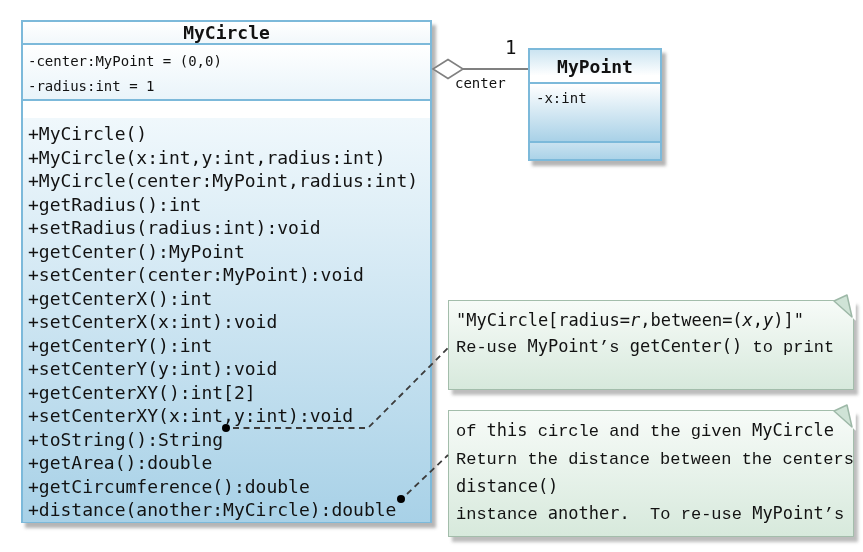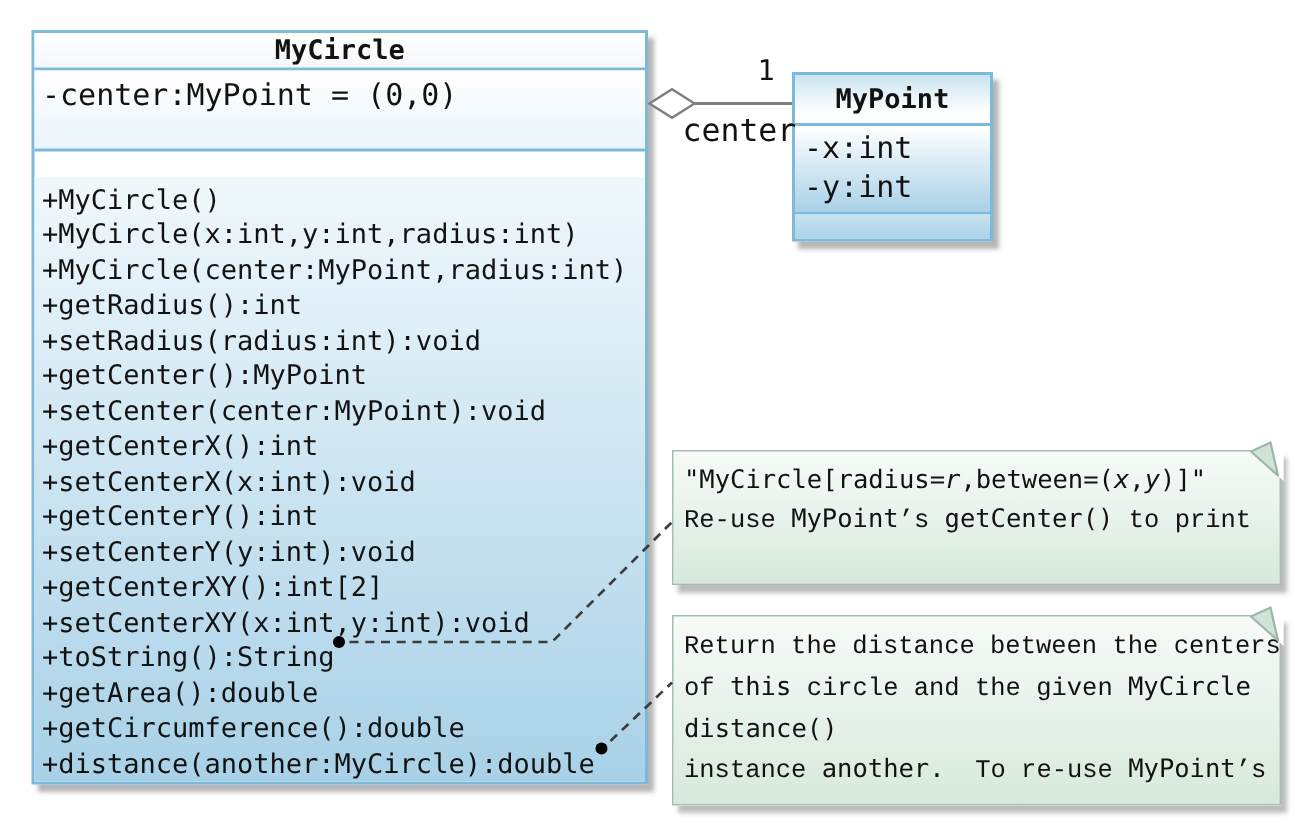--- a/index.html
+++ b/index.html
@@ -14,29 +14,29 @@
     background:#ffffff;
   }
   #class-mycircle{left:21px;top:20px;width:411px;height:503px;}
   #class-mypoint{left:528px;top:48px;width:134px;height:113px;}
   .cls-header{
     border-bottom:2px solid #7cb9da;display:flex;align-items:center;justify-content:center;
     font-weight:bold;font-size:18px;background:linear-gradient(#ffffff,#f2f8fb);
   }
   #class-mycircle .cls-header{height:27px;}
   #class-mypoint .cls-header{height:32px;background:linear-gradient(#cbe4f1,#ffffff 80%);}
-  .cls-attrs{border-bottom:2px solid #7cb9da;white-space:pre;font-size:20px;}
+  .cls-attrs{border-bottom:2px solid #7cb9da;white-space:pre;font-size:14px;}
   #mycircle-attrs{height:57px;padding:4px 0 0 5px;line-height:25px;background:linear-gradient(#ffffff,#e9f4fa);}
   #mypoint-attrs{height:56px;padding:1px 12px 0 6px;line-height:26px;background:linear-gradient(#ffffff,#a9d1e7);}
   .cls-methods{flex:1;white-space:pre;font-size:18px;}
   #mycircle-methods{padding:4px 12px 0 5px;line-height:23.5px;background:linear-gradient(#f0f8fc,#a8d1e7);margin-top:17px;}
   #mypoint-methods{background:linear-gradient(#c9e2f0,#abd3e8);}
   .member{white-space:pre;}
   
-  .assoc-label{position:absolute;font-size:21px;color:#111;}
+  .assoc-label{position:absolute;font-size:14px;color:#111;}
   #label-mult{left:505px;top:36px;font-size:19px;}
   #label-role{left:455px;top:75px;}
   
   .note{
     position:absolute;left:448px;width:406px;box-sizing:border-box;
     border:1.5px solid #a3bdab;background:linear-gradient(#f7fbf8,#d7e9dc);
     box-shadow:4px 5px 3px rgba(90,90,90,0.4);
     font-size:17px;padding:6px 7px 0 7px;z-index:2;
   }
   #note-tostring{top:300px;height:90px;line-height:26px;}
@@ -49,27 +49,27 @@
   
   #overlay{position:absolute;left:0;top:0;width:863px;height:552px;z-index:3;pointer-events:none;}
 </style>
 </head>
 <body>
 
 <div class="canvas">
 
   <div class="uml-class" id="class-mycircle">
     <div class="cls-header">MyCircle</div>
-    <div class="cls-attrs" id="mycircle-attrs"><div class="member">-center:MyPoint = (0,0)</div></div>
+    <div class="cls-attrs" id="mycircle-attrs"><div class="member">-center:MyPoint = (0,0)</div><div class="member">-radius:int = 1</div></div>
     <div class="cls-methods" id="mycircle-methods"><div class="member">+MyCircle()</div><div class="member">+MyCircle(x:int,y:int,radius:int)</div><div class="member">+MyCircle(center:MyPoint,radius:int)</div><div class="member">+getRadius():int</div><div class="member">+setRadius(radius:int):void</div><div class="member">+getCenter():MyPoint</div><div class="member">+setCenter(center:MyPoint):void</div><div class="member">+getCenterX():int</div><div class="member">+setCenterX(x:int):void</div><div class="member">+getCenterY():int</div><div class="member">+setCenterY(y:int):void</div><div class="member">+getCenterXY():int[2]</div><div class="member">+setCenterXY(x:int,y:int):void</div><div class="member">+toString():String</div><div class="member">+getArea():double</div><div class="member">+getCircumference():double</div><div class="member">+distance(another:MyCircle):double</div></div>
   </div>
 
   <div class="uml-class" id="class-mypoint">
     <div class="cls-header">MyPoint</div>
-    <div class="cls-attrs" id="mypoint-attrs"><div class="member">-x:int</div><div class="member">-y:int</div></div>
+    <div class="cls-attrs" id="mypoint-attrs"><div class="member">-x:int</div></div>
     <div class="cls-methods" id="mypoint-methods"></div>
   </div>
 
   <div class="assoc-label" id="label-mult">1</div>
   <div class="assoc-label" id="label-role">center</div>
 
   <div class="note" id="note-tostring">
     <svg class="fold" viewBox="0 0 31 30">
       <polygon points="10,5.2 31,5.2 31,25" fill="#ffffff" stroke="#ffffff" stroke-width="1.5"></polygon>
       <polygon points="10,7 23,1 28,23" fill="#cfe3d6" stroke="#9db8a7" stroke-width="1.5" stroke-linejoin="round"></polygon>
@@ -79,22 +79,22 @@
         <div class="note-line"><span class="sans">Re-use </span><span class="mono">MyPoint</span><span class="sans">’s </span><span class="mono">getCenter()</span><span class="sans"> to print</span></div>
       </div>
   </div>
 
   <div class="note" id="note-distance">
     <svg class="fold" viewBox="0 0 31 30">
       <polygon points="10,5.2 31,5.2 31,25" fill="#ffffff" stroke="#ffffff" stroke-width="1.5"></polygon>
       <polygon points="10,7 23,1 28,23" fill="#cfe3d6" stroke="#9db8a7" stroke-width="1.5" stroke-linejoin="round"></polygon>
     </svg>
     <div id="note-body-1">
+        <div class="note-line"><span class="sans">of </span><span class="mono">this</span><span class="sans"> circle and the given </span><span class="mono">MyCircle</span></div>
         <div class="note-line"><span class="sans">Return the distance between the centers</span></div>
-        <div class="note-line"><span class="sans">of </span><span class="mono">this</span><span class="sans"> circle and the given </span><span class="mono">MyCircle</span></div>
         <div class="note-line"><span class="mono">distance()</span></div>
         <div class="note-line"><span class="sans">instance </span><span class="mono">another.</span><span class="sans">  To re-use </span><span class="mono">MyPoint</span><span class="sans">’s</span></div>
       </div>
   </div>
 
   <svg id="overlay">
 
     <line x1="460" y1="69" x2="528" y2="69" stroke="#808080" stroke-width="2"></line>
     <polygon points="433,69 448,59.5 463,69 448,78.5" fill="#ffffff" stroke="#808080" stroke-width="1.6"></polygon>
 

